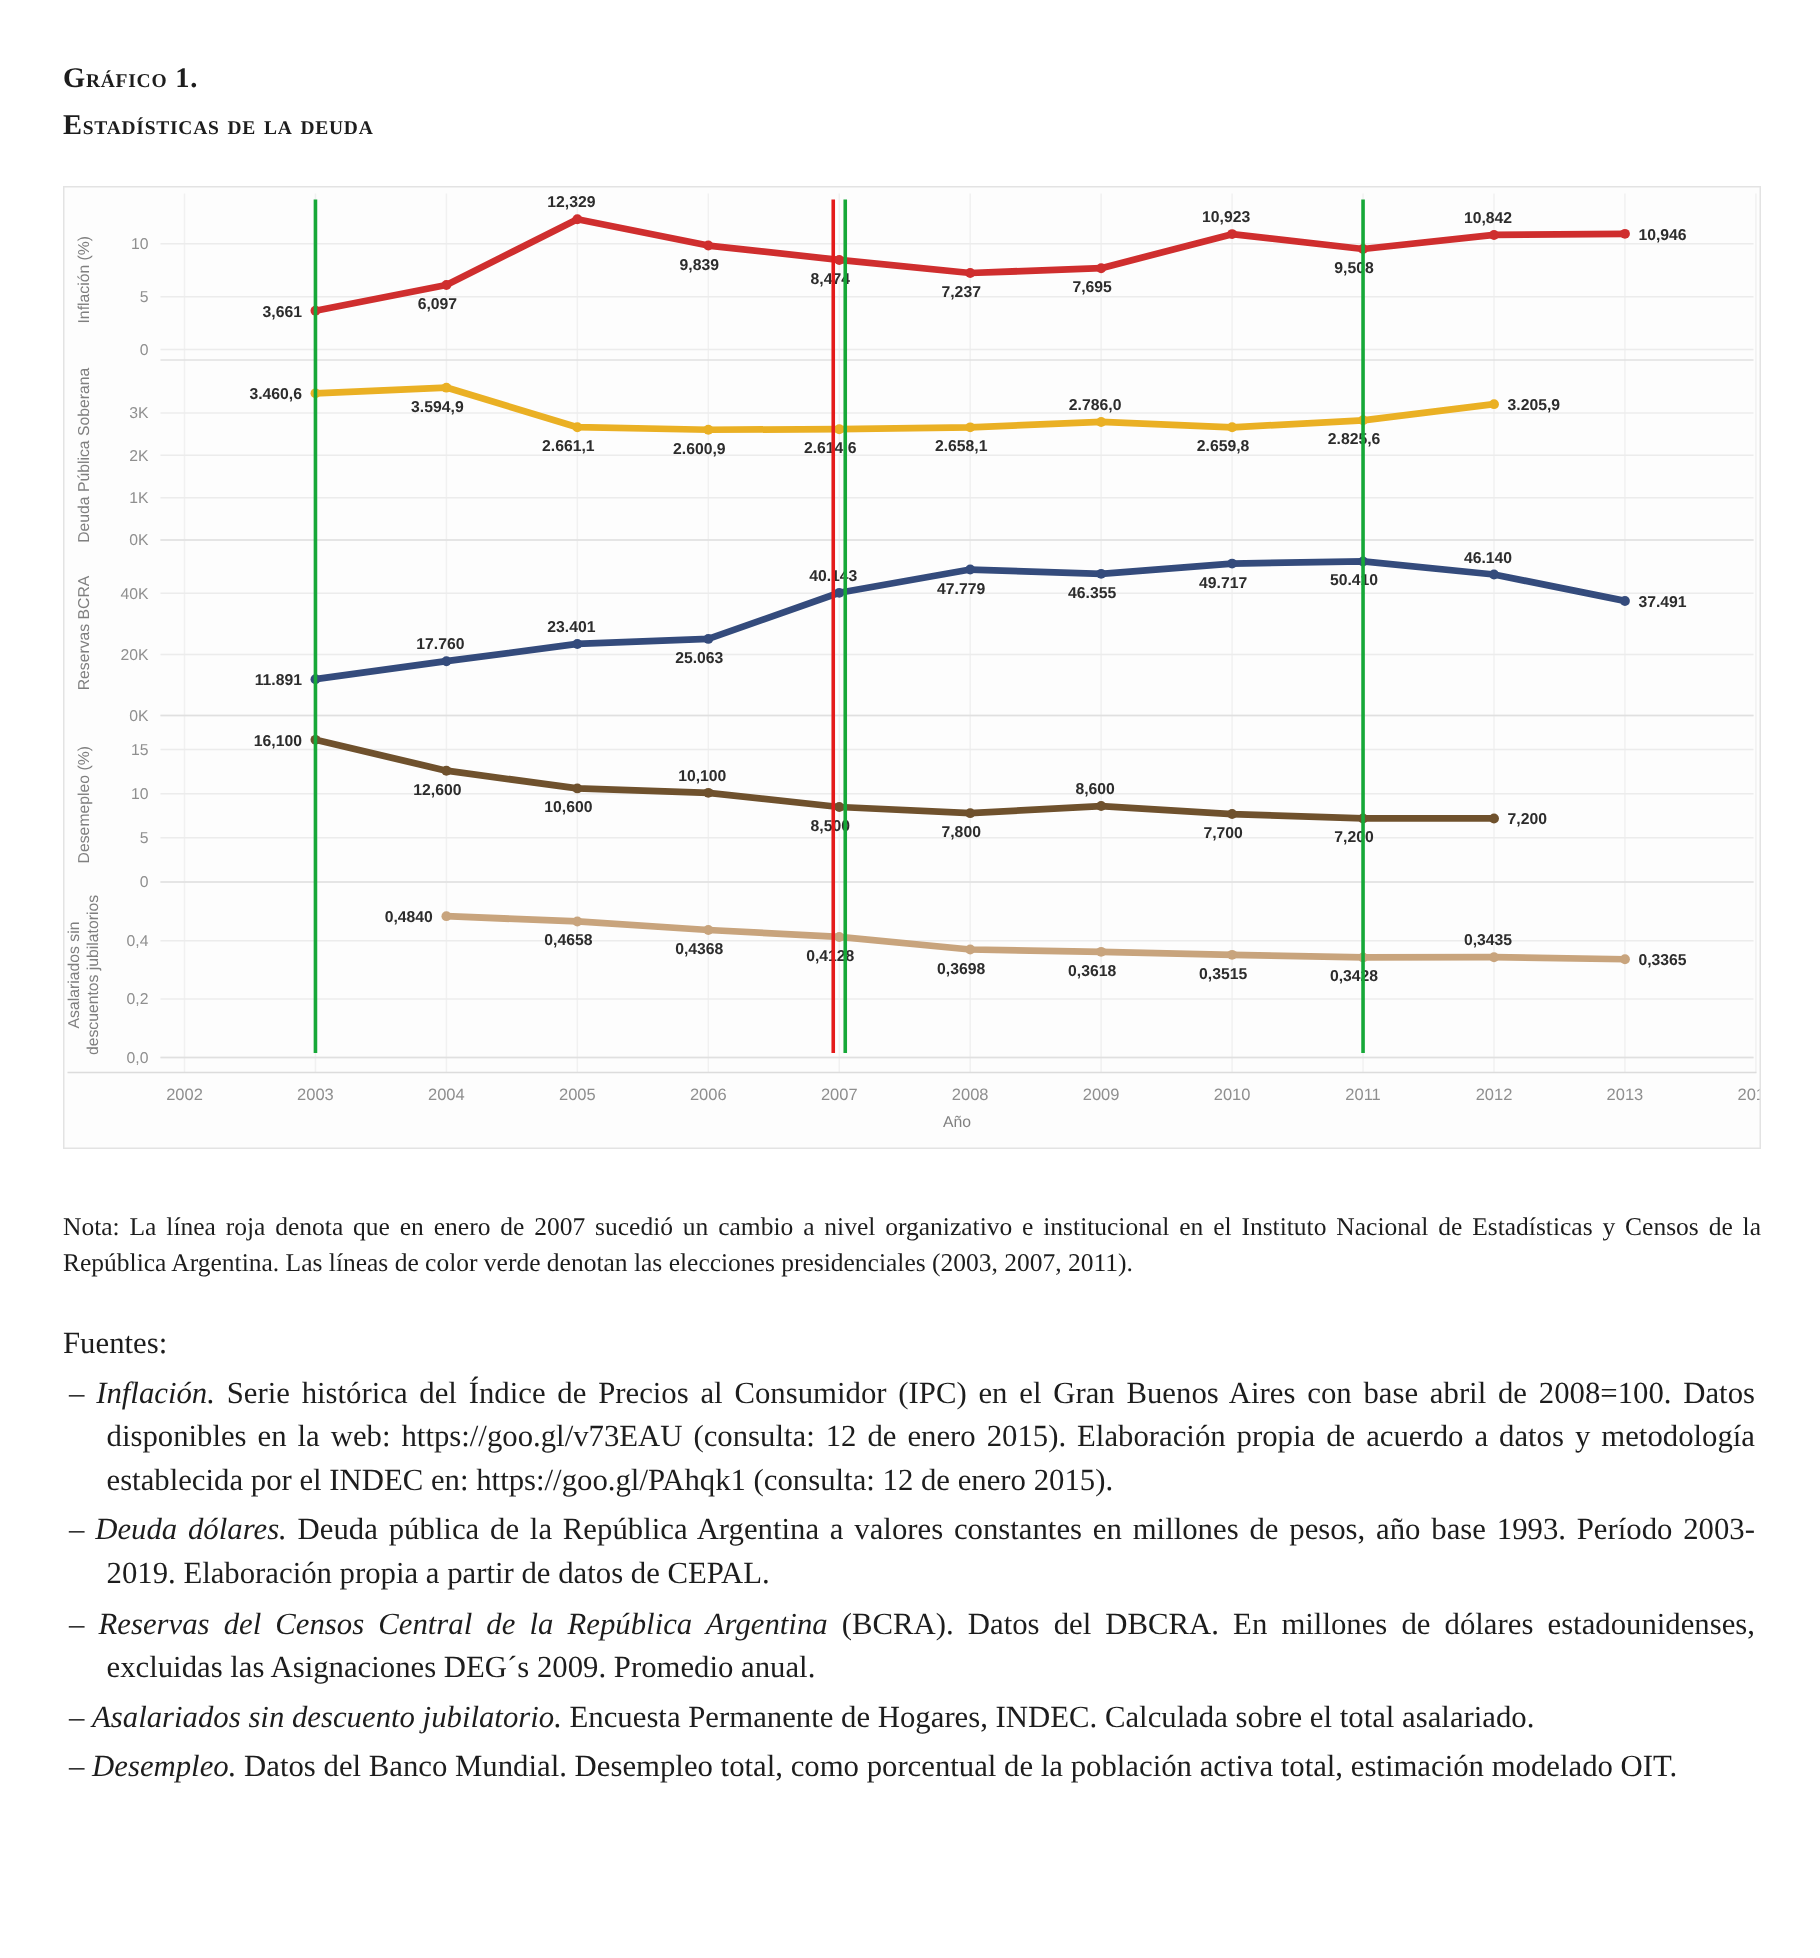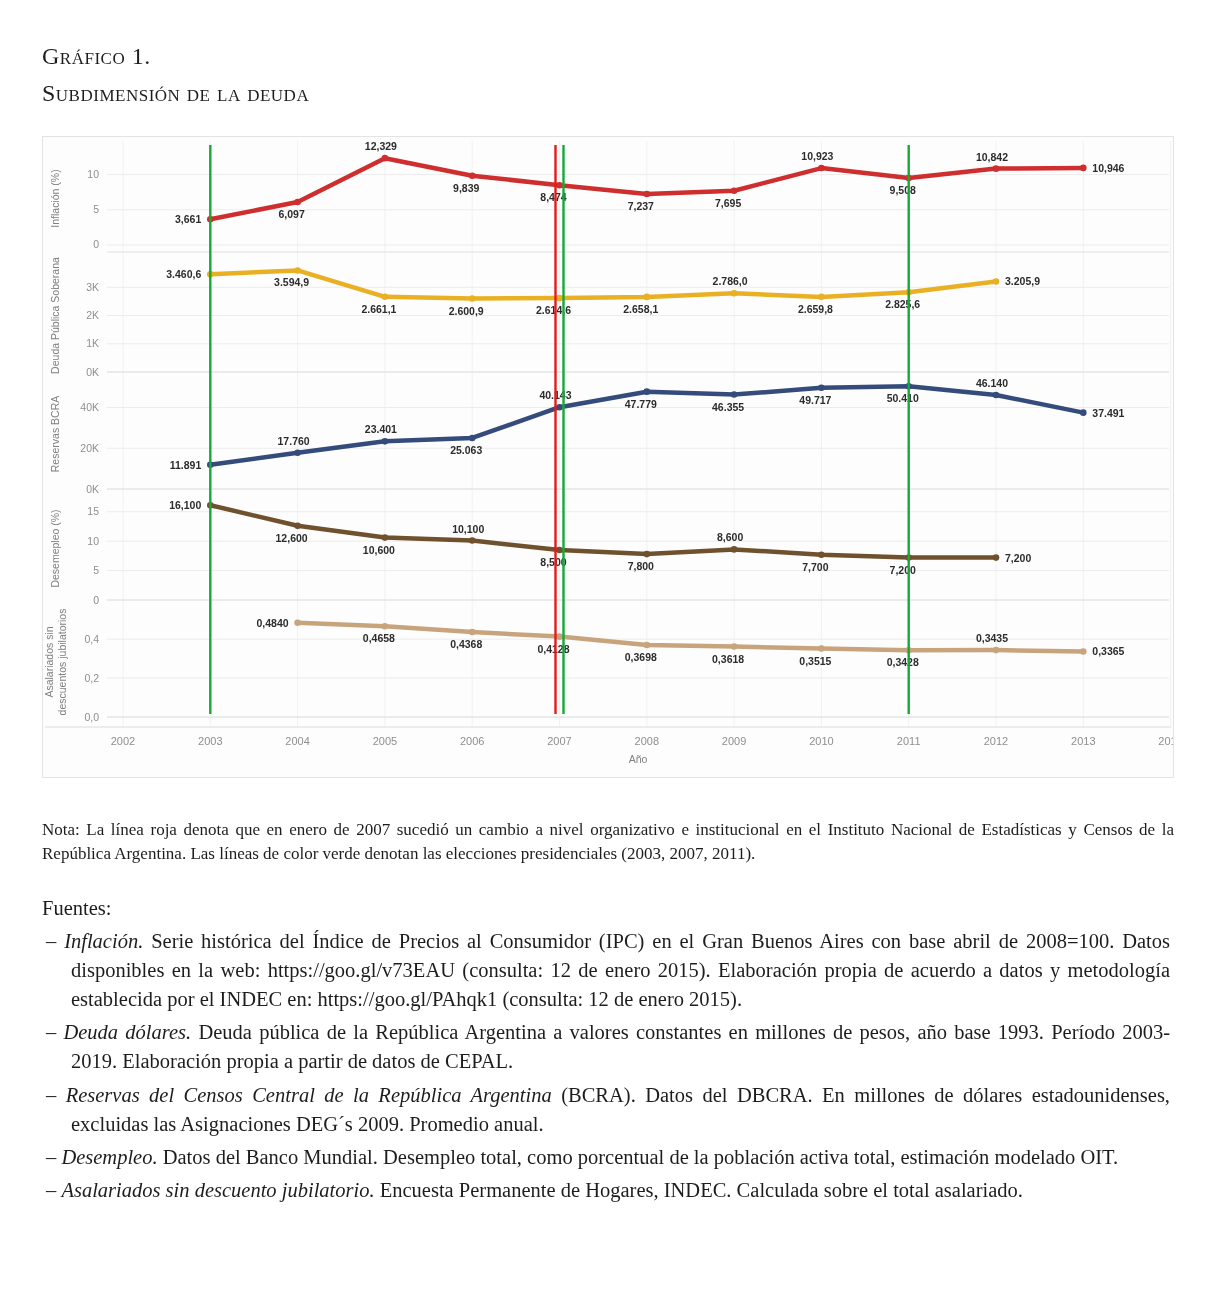--- a/index.html
+++ b/index.html
@@ -1,39 +1,39 @@
 <!DOCTYPE html>
 <html><head>
 <meta charset="utf-8">
 <style>
   html,body{margin:0;padding:0;background:#ffffff;}
   body{width:1213px;min-height:1305px;font-family:"Liberation Serif", serif;color:#1d1d1d;}
   .page{padding:42px 40px 10px 42px;box-sizing:border-box;}
-  .fig-label,.fig-title{font-variant:small-caps;font-weight:400;font-size:24px;margin:0;letter-spacing:.5px;line-height:1.2;}
+  .fig-label,.fig-title{font-variant:small-caps;font-weight:700;font-size:19px;margin:0;letter-spacing:.5px;line-height:1.2;}
   .fig-label{margin-bottom:8px;}
   .chart-box{margin-top:28px;width:1132px;height:642px;border:1px solid #e3e3e3;background:#fdfdfd;box-sizing:border-box;}
   .chart-box svg{display:block;}
   svg text{font-family:"Liberation Sans", sans-serif;}
   .tk{font-size:10.5px;fill:#8f8f8f;}
   .xt{font-size:11px;fill:#8f8f8f;}
   .at{font-size:10.5px;fill:#7f7f7f;}
   .dl{font-size:10.5px;font-weight:bold;fill:#2c2c2c;}
   .note{width:1132px;margin:40px 0 0 0;font-size:17px;line-height:1.42;text-align:justify;}
   .fuentes{margin-top:28px;font-size:20.5px;line-height:1.42;width:1132px;}
   .fuentes-heading{margin:0 0 2px 0;}
   .fuente{margin:4px;padding-left:25px;text-indent:-25px;text-align:justify;}
   .fuente .lead{font-style:italic;}
 </style>
 </head>
 <body>
 
 <div class="page">
 
   <h1 class="fig-label">Gráfico 1.</h1>
-  <h2 class="fig-title">Subdimensión de la deuda</h2>
+  <h2 class="fig-title">Estadísticas de la deuda</h2>
 
   <div class="chart-box">
     <svg id="chart-svg" width="1130" height="640" viewBox="0 0 1130 640">
         <g>
           <line x1="80" x2="80" y1="4" y2="590" stroke="#f1f1f1" stroke-width="1"></line>
           <line x1="167.3" x2="167.3" y1="4" y2="590" stroke="#f1f1f1" stroke-width="1"></line>
           <line x1="254.6" x2="254.6" y1="4" y2="590" stroke="#f1f1f1" stroke-width="1"></line>
           <line x1="341.9" x2="341.9" y1="4" y2="590" stroke="#f1f1f1" stroke-width="1"></line>
           <line x1="429.2" x2="429.2" y1="4" y2="590" stroke="#f1f1f1" stroke-width="1"></line>
           <line x1="516.5" x2="516.5" y1="4" y2="590" stroke="#f1f1f1" stroke-width="1"></line>
@@ -241,18 +241,18 @@
 
   <div class="fuentes">
     <p class="fuentes-heading">Fuentes:</p>
 
     <p class="fuente"><span class="dash">–</span> <span class="lead">Inflación.</span><span> Serie histórica del Índice de Precios al Consumidor (IPC) en el Gran Buenos Aires con base abril de 2008=100. Datos disponibles en la web: https://goo.gl/v73EAU (consulta: 12 de enero 2015). Elaboración propia de acuerdo a datos y metodología establecida por el INDEC en: https://goo.gl/PAhqk1 (consulta: 12 de enero 2015).</span></p>
 
     <p class="fuente"><span class="dash">–</span> <span class="lead">Deuda dólares.</span><span> Deuda pública de la República Argentina a valores constantes en millones de pesos, año base 1993. Período 2003-2019. Elaboración propia a partir de datos de CEPAL.</span></p>
 
     <p class="fuente"><span class="dash">–</span> <span class="lead">Reservas del Censos Central de la República Argentina</span><span> (BCRA). Datos del DBCRA. En millones de dólares estadounidenses, excluidas las Asignaciones DEG´s 2009. Promedio anual.</span></p>
 
+    <p class="fuente"><span class="dash">–</span> <span class="lead">Asalariados sin descuento jubilatorio.</span><span> Encuesta Permanente de Hogares, INDEC. Calculada sobre el total asalariado.</span></p>
+
     <p class="fuente"><span class="dash">–</span> <span class="lead">Desempleo.</span><span> Datos del Banco Mundial. Desempleo total, como porcentual de la población activa total, estimación modelado OIT.</span></p>
-
-    <p class="fuente"><span class="dash">–</span> <span class="lead">Asalariados sin descuento jubilatorio.</span><span> Encuesta Permanente de Hogares, INDEC. Calculada sobre el total asalariado.</span></p>
   </div>
 
 </div>
 
 </body></html>

